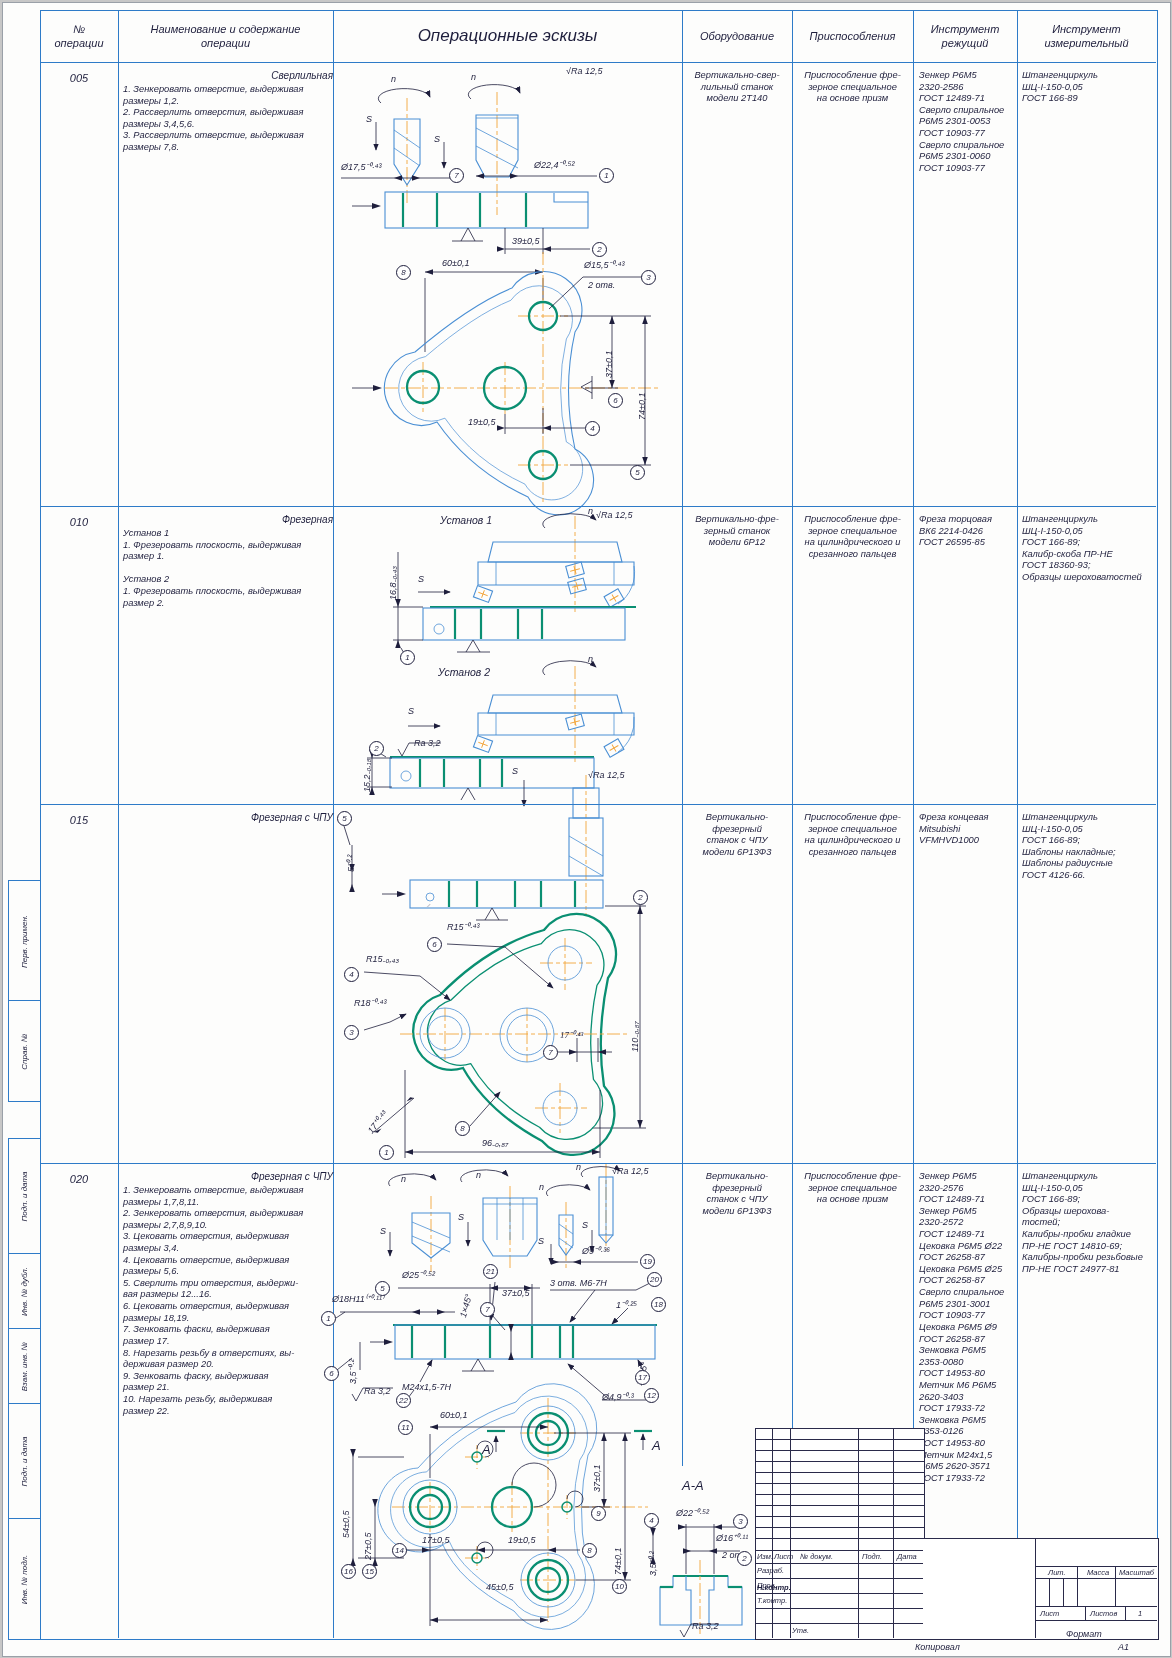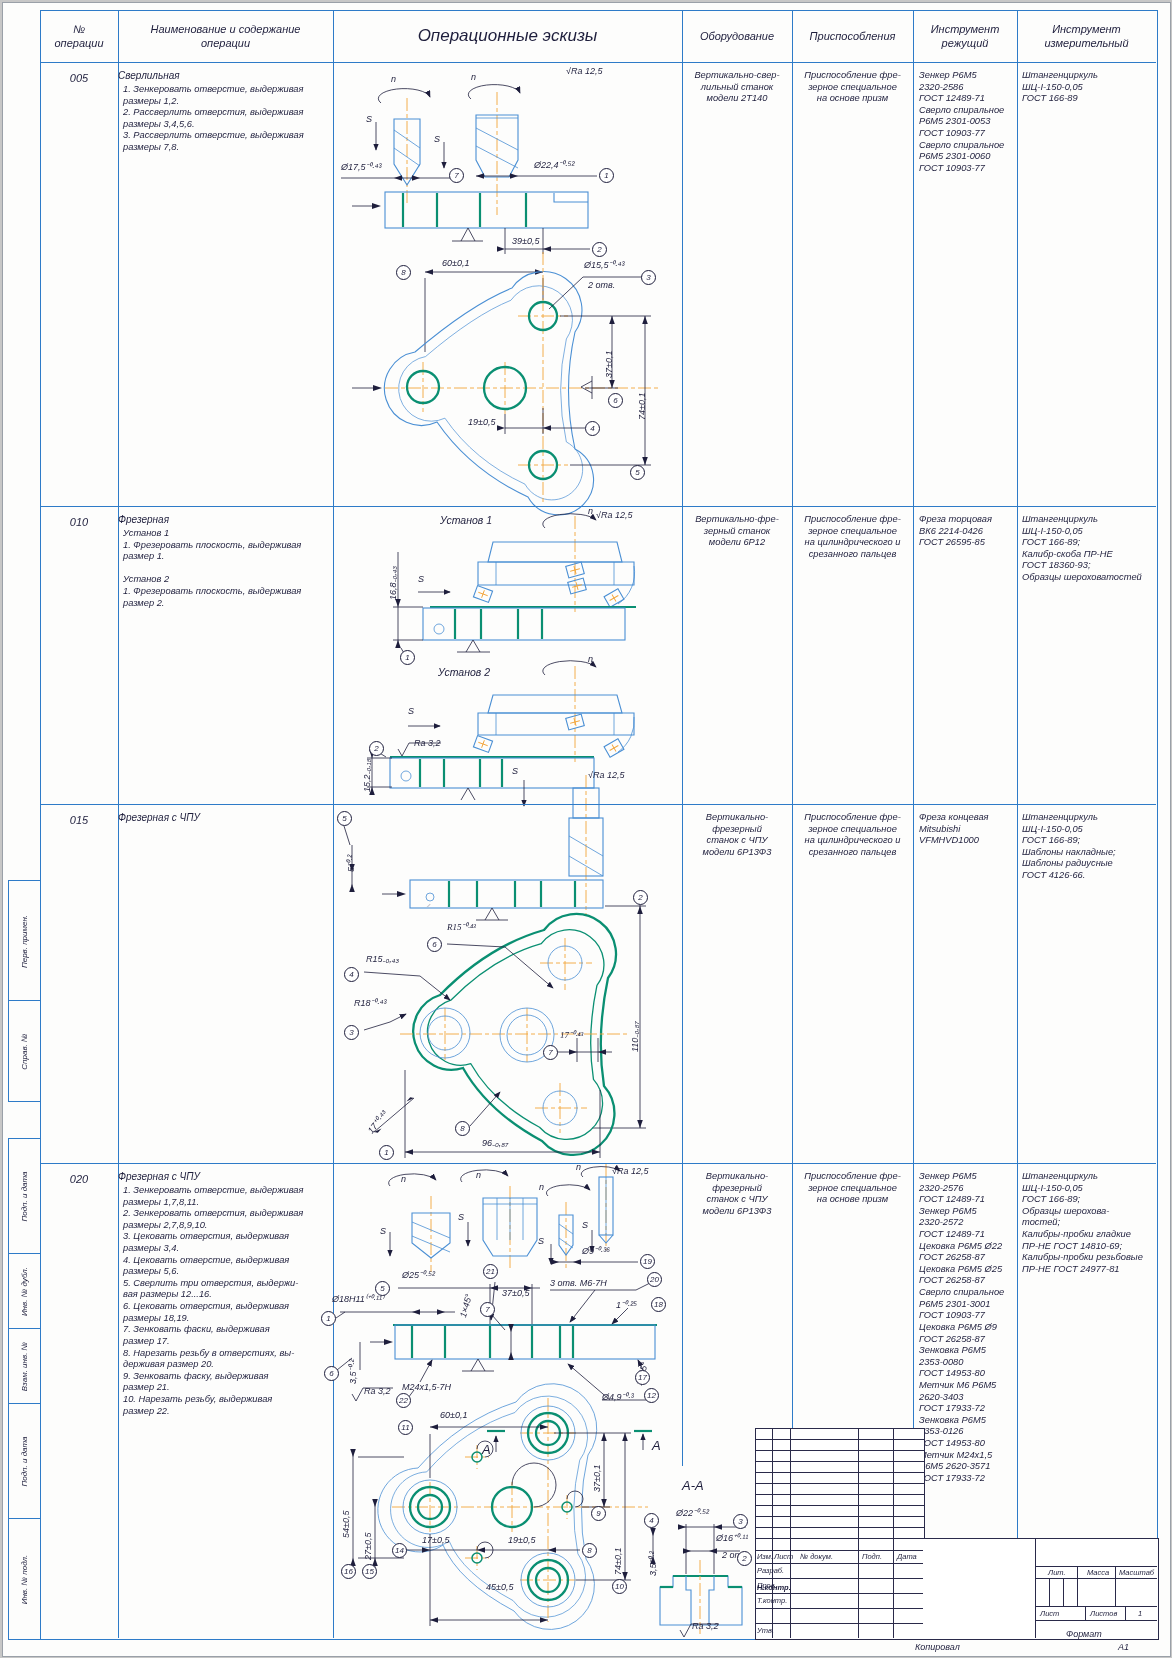--- a/index.html
+++ b/index.html
@@ -9,21 +9,21 @@
   
   #frame{position:absolute;left:40px;top:10px;width:1116px;height:1628px;border:1.6px solid #2e7bc8;}
   .vl{position:absolute;width:1px;background:#2e7bc8;}
   .hl{position:absolute;height:1px;background:#2e7bc8;}
   
   .hc{position:absolute;display:flex;align-items:center;justify-content:center;text-align:center;
       font:italic 11px/1.3 "Liberation Sans",sans-serif;color:#1e1e3c;white-space:pre-line;}
   .big{font-size:17px;}
   
   .num{position:absolute;text-align:center;font:italic 11px "Liberation Sans",sans-serif;color:#1e1e3c;}
-  .ttl{position:absolute;text-align:left;font:italic 10px "Liberation Sans",sans-serif;color:#1e1e3c;}
+  .ttl{position:absolute;text-align:right;font:italic 10px "Liberation Sans",sans-serif;color:#1e1e3c;}
   .steps{position:absolute;font:italic 9.3px/1.25 "Liberation Sans",sans-serif;color:#1e1e3c;white-space:pre-line;}
   .ctr{text-align:center;}
   
   .ann{position:absolute;font:italic 9px "Liberation Sans",sans-serif;color:#1e1e3c;white-space:pre;transform-origin:0 0;}
   .bl{position:absolute;width:13px;height:13px;border:1px solid #1e1e3c;border-radius:50%;background:#fff;
       font:italic 8px/13px "Liberation Sans",sans-serif;text-align:center;color:#1e1e3c;z-index:6;}
   
   .sbox{position:absolute;left:8px;width:31px;border:1px solid #2e7bc8;display:flex;align-items:center;justify-content:center;background:#fdfdfc;}
   .sbox span{transform:rotate(-90deg);white-space:nowrap;font:italic 8px "Liberation Sans",sans-serif;color:#1e1e3c;}
   
@@ -643,21 +643,21 @@
 
  <div class="stxt" style="left:757px;top:1552px;">Изм.</div>
  <div class="stxt" style="left:774px;top:1552px;">Лист</div>
  <div class="stxt" style="left:800px;top:1552px;">№ докум.</div>
  <div class="stxt" style="left:862px;top:1552px;">Подп.</div>
  <div class="stxt" style="left:897px;top:1552px;">Дата</div>
  <div class="stxt" style="left:757px;top:1566px;">Разраб.</div>
  <div class="stxt" style="left:757px;top:1581px;">Пров.</div>
  <div class="stxt" style="left:757px;top:1596px;">Т.контр.</div>
  <div class="stxt" style="left:757px;top:1583px;font-weight:bold;">Н.контр.</div>
- <div class="stxt" style="left:757px;top:1626px;">Утв.</div>
+ <div class="stxt" style="left:757px;top:1626px;padding-left:35px;">Утв.</div>
  <div class="stxt" style="left:1048px;top:1568px;">Лит.</div>
  <div class="stxt" style="left:1081px;top:1568px;margin-left:6px;">Масса</div>
  <div class="stxt" style="left:1119px;top:1568px;">Масштаб</div>
  <div class="stxt" style="left:1040px;top:1609px;">Лист</div>
  <div class="stxt" style="left:1090px;top:1609px;">Листов</div>
  <div class="stxt" style="left:1138px;top:1609px;">1</div>
 
  <div class="ftxt" style="left:915px;top:1642px;">Копировал</div>
  <div class="ftxt" style="left:1066px;top:1629px;">Формат</div>
  <div class="ftxt" style="left:1118px;top:1642px;">А1</div>
@@ -683,21 +683,21 @@
       <span class="ann" style="left: 418px; top: 574px;">S</span>
       <span class="ann" style="left: 386px; top: 600px; transform: rotate(-90deg);">16,8₋₀,₄₃</span>
       <span class="ann" style="left: 438px; top: 666px; font-size: 10.5px;">Установ 2</span>
       <span class="ann" style="left: 588px; top: 654px;">n</span>
       <span class="ann" style="left: 408px; top: 706px;">S</span>
       <span class="ann" style="left: 414px; top: 738px;">Ra 3,2</span>
       <span class="ann" style="left: 360px; top: 792px; transform: rotate(-90deg);">15,2₋₀,₁₈</span>
       <span class="ann" style="left: 588px; top: 770px;">√Ra 12,5</span>
       <span class="ann" style="left: 512px; top: 766px;">S</span>
       <span class="ann" style="left: 344px; top: 872px; transform: rotate(-90deg);">5⁻⁰·²</span>
-      <span class="ann" style="left: 447px; top: 920px; font-family: Liberation Serif, serif;">R15⁻⁰·⁴³</span>
+      <span class="ann" style="left: 447px; top: 920px;">R15⁻⁰·⁴³</span>
       <span class="ann" style="left: 366px; top: 952px;">R15₋₀,₄₃</span>
       <span class="ann" style="left: 354px; top: 996px;">R18⁻⁰·⁴³</span>
       <span class="ann" style="left: 560px; top: 1028px; font-family: Liberation Serif, serif;">17⁻⁰·⁴³</span>
       <span class="ann" style="left: 628px; top: 1052px; transform: rotate(-90deg);">110₋₀,₈₇</span>
       <span class="ann" style="left: 364px; top: 1128px; transform: rotate(-52deg);">17⁺⁰·⁴³</span>
       <span class="ann" style="left: 482px; top: 1136px;">96₋₀,₈₇</span>
       <span class="ann" style="left: 401px; top: 1174px;">n</span>
       <span class="ann" style="left: 476px; top: 1170px;">n</span>
       <span class="ann" style="left: 539px; top: 1182px;">n</span>
       <span class="ann" style="left: 576px; top: 1162px;">n</span>

